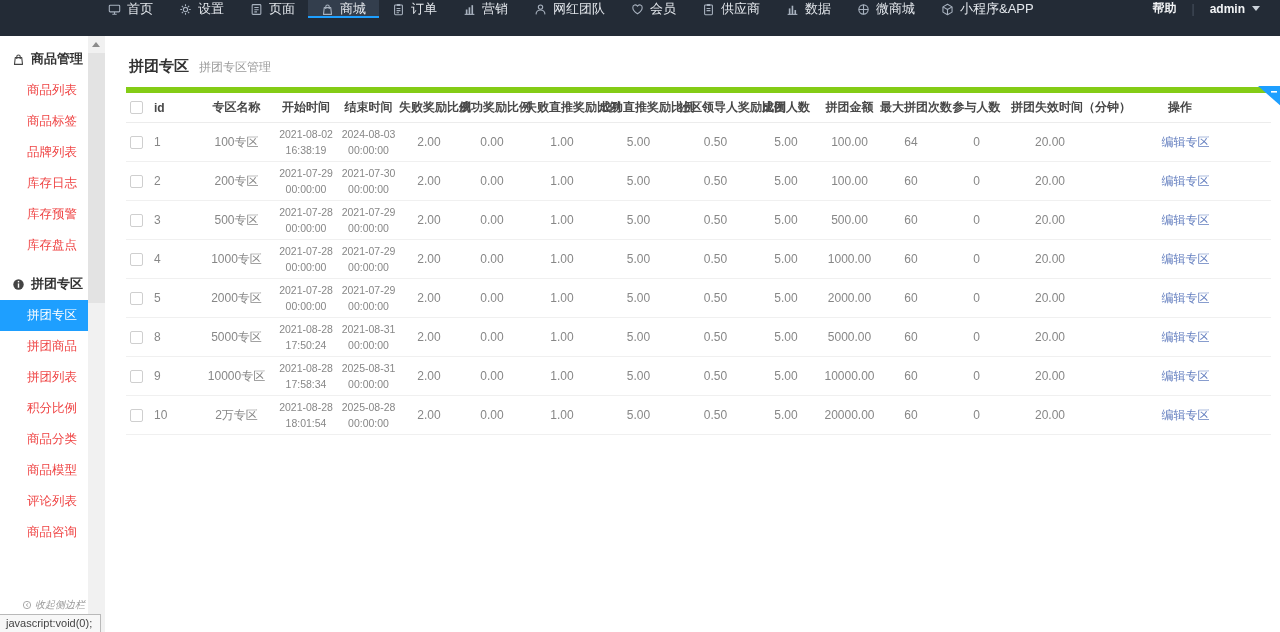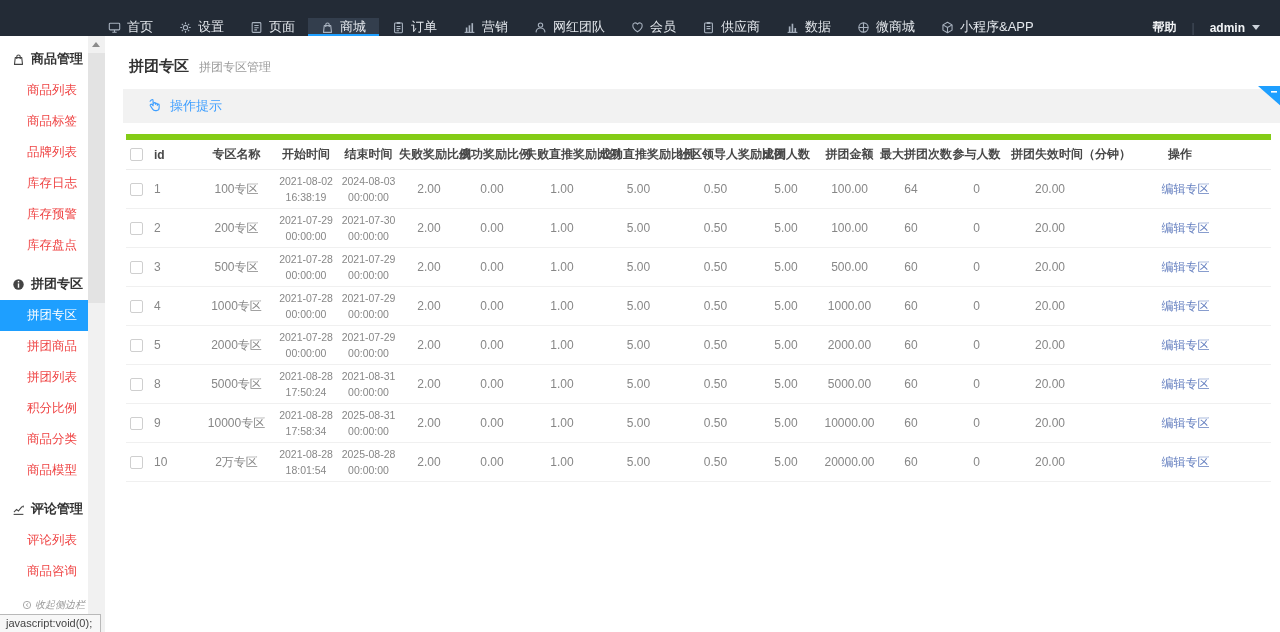--- a/index.html
+++ b/index.html
@@ -4,21 +4,21 @@
 <style>
   * { box-sizing: border-box; }
   html,body { margin:0; padding:0; }
   body {
     width:1280px; height:632px; overflow:hidden; position:relative;
     background:#fff; font-family:"Liberation Sans","DejaVu Sans",sans-serif;
   }
   .icon svg { display:block; width:100%; height:100%; stroke-width:1; }
 
   
-  .topnav { display:flex; height:36px; background:#232B36; align-items:flex-end; }
+  .topnav { display:flex; height:36px; background:#232B36; align-items:flex-start; }
   .logo-block { width:95px; background:#181E27; flex-shrink:0; }
   .nav-items { display:flex; flex:1; align-items:stretch; }
   .nav-item { display:flex; align-items:center; gap:6px; padding:0 13px; color:#E3E7EC; font-size:13px; cursor:pointer; }
   .nav-item .icon { width:13px; height:13px; color:#A8B2BF; }
   .nav-item.active { background:#333E4D; box-shadow:inset 0 -2px 0 #1E9FFF; }
   .nav-right { display:flex; align-items:center; gap:15px; padding-right:20px; color:#F2F4F6; font-size:12px; }
   .nav-help { cursor:pointer; font-weight:bold; }
   .nav-divider { color:#4A5462; }
   .admin-menu { display:flex; align-items:center; gap:7px; font-weight:bold; cursor:pointer; }
   .caret-down { width:0; height:0; border-left:4px solid transparent; border-right:4px solid transparent; border-top:5px solid #CBD2DA; }
@@ -218,30 +218,20 @@
           </svg>
         </span>
         <span>拼团专区</span>
       </div>
       <div class="side-item active">拼团专区</div>
       <div class="side-item">拼团商品</div>
       <div class="side-item">拼团列表</div>
       <div class="side-item">积分比例</div>
       <div class="side-item">商品分类</div>
       <div class="side-item">商品模型</div>
-      <div class="side-section-title">
-        <span class="icon">
-          <svg viewBox="0 0 12 12" fill="none" stroke="currentColor">
-            <path d="M1.5 10.5h9"></path>
-            <path d="M1.8 8.5l2.4-2.6 1.7 1.5 3.3-4"></path>
-            <path d="M9.4 3.2l1-.2-.1 1.1"></path>
-          </svg>
-        </span>
-        <span>评论管理</span>
-      </div>
       <div class="side-item">评论列表</div>
       <div class="side-item">商品咨询</div>
       <div class="collapse-row">
         <span class="icon">
           <svg viewBox="0 0 12 12" fill="none" stroke="currentColor">
             <circle cx="6" cy="6" r="4.4"></circle>
             <path d="M7.4 4L5 6l2.4 2"></path>
           </svg>
         </span>
         <span>收起侧边栏</span>
@@ -252,30 +242,20 @@
     <div class="sb-arrow-up"></div>
     <div class="sb-thumb"></div>
   </div>
 
   <main class="content">
     <div class="page-head">
       <h1 class="page-title">拼团专区</h1>
       <span class="page-subtitle">拼团专区管理</span>
     </div>
 
-    <div class="tips-banner">
-      <span class="icon">
-        <svg viewBox="0 0 14 14" fill="none" stroke="currentColor" stroke-linecap="round" stroke-linejoin="round">
-          <path d="M6.2 2.3v4.4M6.2 6.7l-1-1a.9.9 0 0 0-1.4 1.1l2 2.9c.5.8 1.2 1.3 2.4 1.3h1c1.4 0 2.3-.9 2.3-2.4V6.2a.8.8 0 0 0-1.6 0"></path>
-          <path d="M9.9 6.2v-.8a.8.8 0 0 0-1.6 0M8.3 5.4v-.6a.8.8 0 0 0-1.6 0"></path>
-          <path d="M3.6 2.8A2.8 2.8 0 0 1 6 1.4"></path>
-        </svg>
-      </span>
-      <span>操作提示</span>
-    </div>
 
     <div class="corner-triangle">
       <svg viewBox="0 0 23 20">
           <polygon points="0,0 23,0 23,20" fill="#1E9FFF"></polygon>
           <rect x="13" y="5" width="6" height="1.6" fill="#fff"></rect>
         </svg>
     </div>
 
 
     <table class="data-table" id="zone-table">

